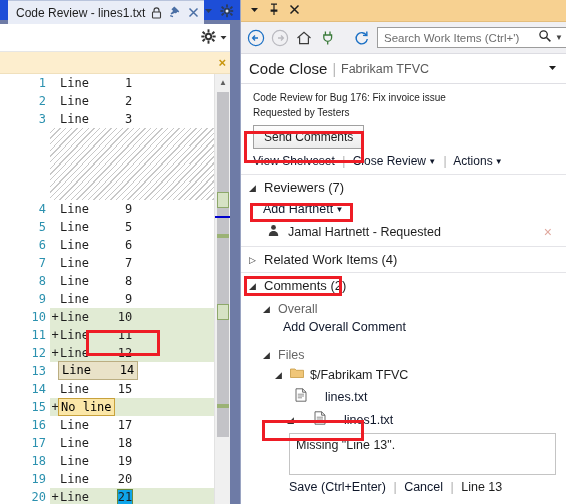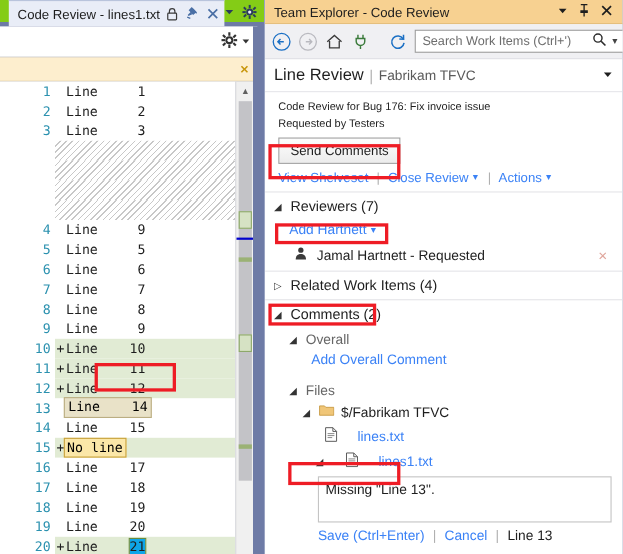--- a/index.html
+++ b/index.html
@@ -13,21 +13,21 @@
     position:relative;
   }
 
   
   #left-pane {
     position:absolute; left:0; top:0; width:240px; height:504px;
     background:#6e7ba6;
   }
   .tabstrip {
     position:absolute; left:0; top:0; width:240px; height:20px;
-    background:#84cc16;
+    background:#1d4ed8;
   }
   .tab-active {
     position:absolute; left:8px; top:0; height:24px;
     background:#e9edf7;
     display:flex; align-items:center;
     padding:0 4px 0 8px;
     border-top:1px solid #b9c4dc;
   }
   .tab-title {
     font-size:12px; color:#1e1e1e; white-space:nowrap;
@@ -190,21 +190,21 @@
 
   .te-sec-line { padding:3px 8px 1px 12px; font-size:10px; color:#1e1e1e; }
   .btn-row { padding:6px 8px 2px 12px; }
   .btn {
     display:inline-block;
     background:linear-gradient(#fdfdfd,#ececec);
     border:1px solid #a0a0a0;
     padding:4px 10px; font-size:12px; color:#1e1e1e;
     cursor:default;
   }
-  .link { color:#3b82f6; cursor:pointer; }
+  .link { color:#0f172a; cursor:pointer; }
   .link-row { padding:3px 8px 6px 12px; font-size:12px; color:#1e1e1e; }
   .lsep { color:#b0b0b0; margin:0 4px; }
   .caret-d { font-size:8px; position:relative; top:-1px; }
 
   .sec-head {
     display:flex; align-items:center; gap:6px;
     padding:5px 8px 5px 8px;
     border-top:1px solid #e4e4e8;
     font-size:13px; color:#1e1e1e;
   }
@@ -352,21 +352,20 @@
     <div class="vs-mark-green" style="top:230px;"></div>
     <div class="vs-change" style="top:330px;"></div>
   </div>
 
   <div class="left-edge-strip"></div>
 </div>
 
 <div id="te">
 
   <div class="te-title">
-    <span class="te-title-text">Team Explorer - Code Review</span>
     <span class="te-title-btns">
       <span>
         <svg width="11" height="11" viewBox="0 0 11 11">
             <path d="M2 4 L5.5 8 L9 4 Z" fill="#1e1e1e"></path>
           </svg>
       </span>
       <span>
         <svg width="12" height="13" viewBox="0 0 12 13">
             <path d="M3 1.2 H9 M6 1.2 V7 M3.2 7 H8.8 L8.8 8.2 H3.2 Z M6 8.2 V12" stroke="#1e1e1e" stroke-width="1.2" fill="none"></path>
           </svg>
@@ -415,21 +414,21 @@
         <svg width="14" height="14" viewBox="0 0 14 14">
             <circle cx="5.6" cy="5.6" r="3.7" fill="none" stroke="#2b2b2b" stroke-width="1.3"></circle>
             <path d="M8.5 8.5 L12.4 12.4" stroke="#2b2b2b" stroke-width="1.5"></path>
           </svg>
       </span>
       <span class="search-drop">▼</span>
     </span>
   </div>
 
   <div class="te-header">
-    <span class="te-h-main">Line Review</span>
+    <span class="te-h-main">Code Close</span>
     <span class="te-h-sep">|</span>
     <span class="te-h-sub">Fabrikam TFVC</span>
     <span class="te-h-caret">
       <svg width="11" height="11" viewBox="0 0 11 11">
           <path d="M2 4 L5.5 8 L9 4 Z" fill="#1e1e1e"></path>
         </svg>
     </span>
   </div>
 
   <div class="te-body">

